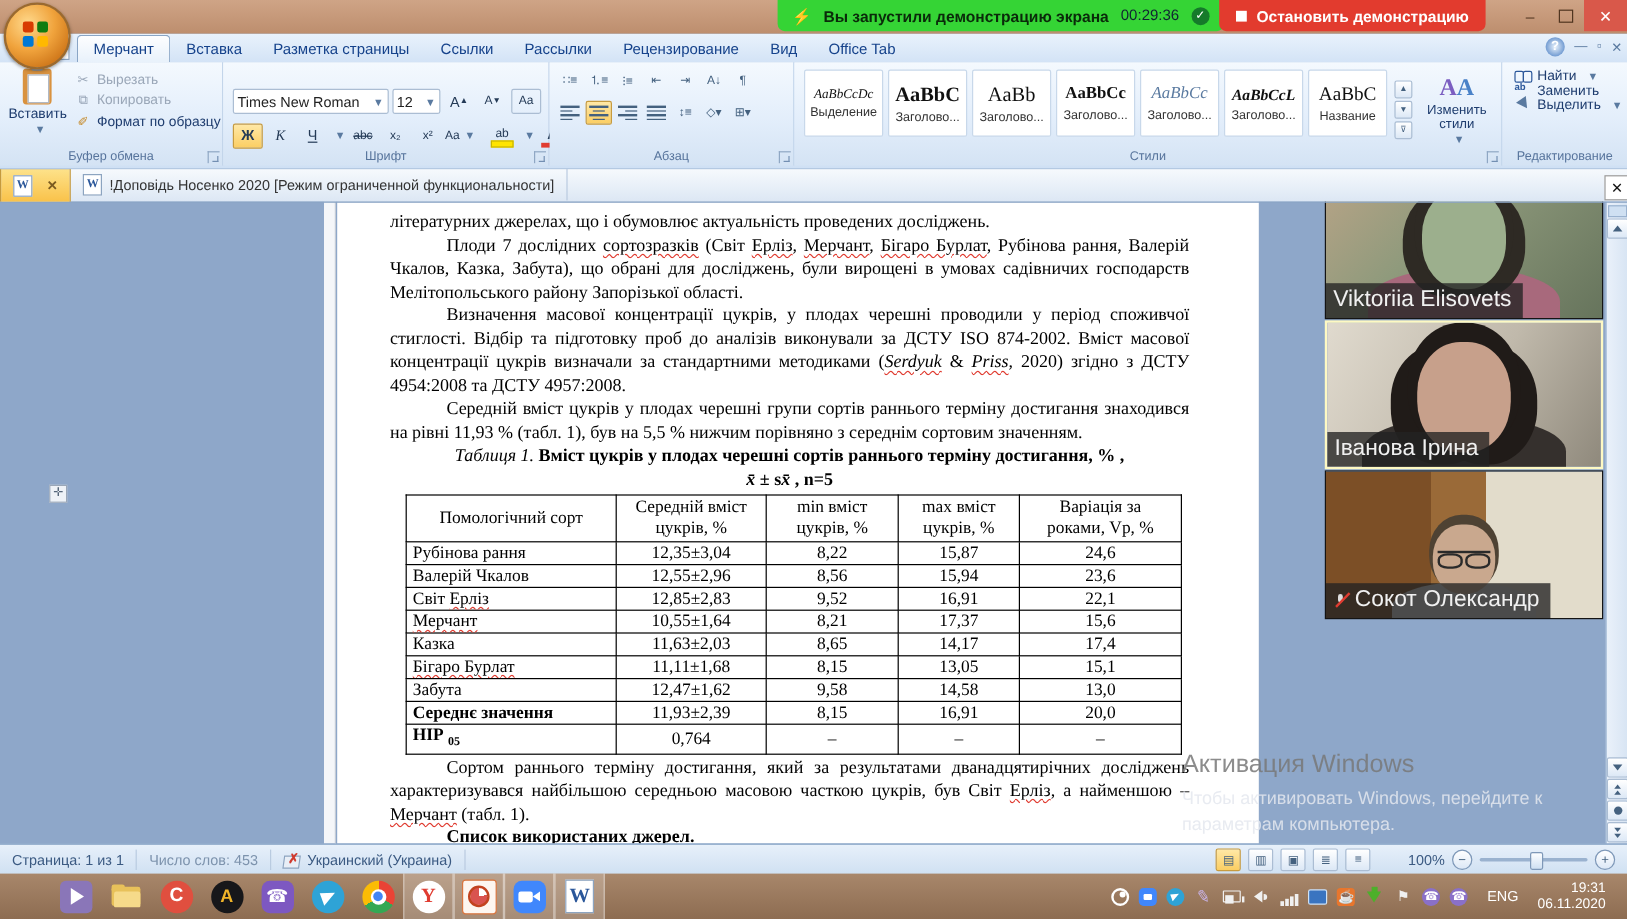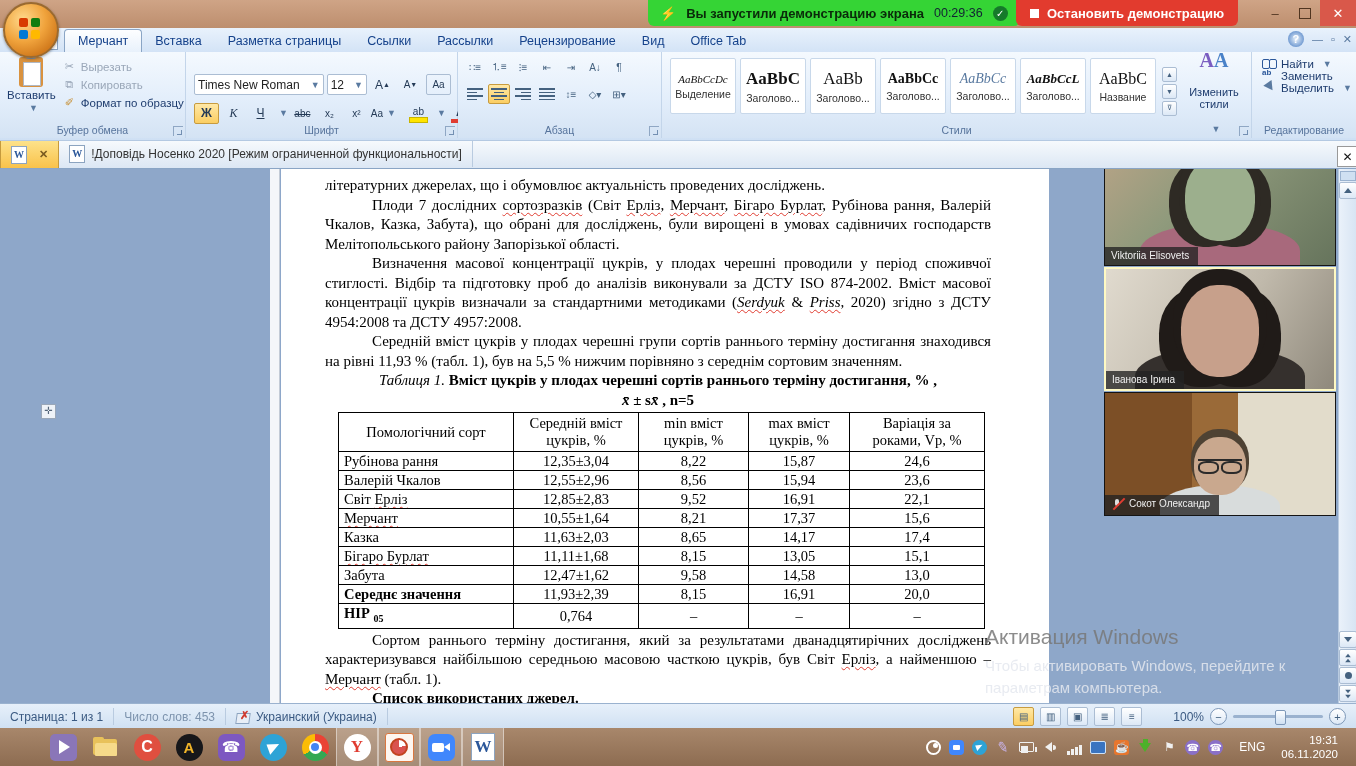--- a/index.html
+++ b/index.html
@@ -104,21 +104,21 @@
   .sv1 .sprev{font-style:italic;font-size:11px}
   .sv2 .sprev{font-weight:bold;font-size:17px}
   .sv3 .sprev{font-size:17px}
   .sv4 .sprev{font-weight:bold;font-size:14px}
   .sv5 .sprev{font-style:italic;font-size:14px;color:#5a7aa0}
   .sv6 .sprev{font-weight:bold;font-style:italic;font-size:13px}
   .sv7 .sprev{font-size:16px}
   .scol{display:flex;flex-direction:column;gap:2px;justify-content:center;padding:0 2px}
   .sarr{width:13px;height:13px;border:1px solid #abbdd3;border-radius:2px;background:linear-gradient(#fff,#dce8f6);
         color:#44617f;font-size:7px;display:flex;align-items:center;justify-content:center}
-  .chst{width:62px;display:flex;flex-direction:column;align-items:center;justify-content:center;gap:14px;color:#1e3c6e;font-size:11px;text-align:center}
+  .chst{width:62px;display:flex;flex-direction:column;align-items:center;justify-content:center;gap:1px;color:#1e3c6e;font-size:11px;text-align:center}
   .chst .aa{font-family:"Liberation Serif",serif;font-size:20px;font-weight:bold}
   .chst .aa .a1{color:#7b5ec1}.chst .aa .a2{color:#4a82c8}
   
   .g-edit{flex:1;padding:6px 4px 14px 10px;display:flex;flex-direction:column;gap:4px}
   .erow{display:flex;align-items:center;gap:5px;color:#1e3c6e;font-size:11.5px}
   .eico{width:14px;height:12px;position:relative}
   .eico.find:before{content:"";position:absolute;left:0;top:1px;width:6px;height:8px;border:1.5px solid #2b579a;border-radius:2px}
   .eico.find:after{content:"";position:absolute;left:7px;top:1px;width:6px;height:8px;border:1.5px solid #2b579a;border-radius:2px}
   .eico.repl{font-size:8px;color:#2b579a;font-weight:bold;line-height:6px}
   .eico.sel:before{content:"";position:absolute;left:3px;top:0;border-left:5px solid transparent;border-right:5px solid transparent;border-top:9px solid #5a7aa0;transform:rotate(-35deg)}
@@ -189,22 +189,22 @@
   .t3 .torso{bottom:-12px;width:120px;height:42px;background:#d8dcdc}
   .t3 .glasses{position:absolute;left:50%;top:66px;transform:translateX(-50%);width:44px;height:10px;
                border-top:2px solid #2a2a2a;display:flex;justify-content:space-between}
   .t3 .glasses i{width:17px;height:9px;border:2px solid #2a2a2a;border-radius:40%}
   .t4 .head{top:30px;width:64px;height:74px;background:#cdb39b;box-shadow:0 -5px 0 3px #6b5a42}
   .t4 .torso{bottom:-12px;width:150px;height:46px;background:#cfd6d2}
   .t4 .hp{position:absolute;left:50%;top:20px;transform:translateX(-50%);width:86px;height:58px;
           border:9px solid #1f1f1f;border-bottom:none;border-radius:48px 48px 0 0}
   .t4 .hp:before,.t4 .hp:after{content:"";position:absolute;top:34px;width:16px;height:26px;background:#1f1f1f;border-radius:5px}
   .t4 .hp:before{left:-13px}.t4 .hp:after{right:-13px}
-  .nbadge{position:absolute;left:0;bottom:0;background:rgba(35,35,35,.78);color:#f0f0f0;font-size:10px;
-          padding:3px 9px 4px 6px;display:flex;gap:5px;max-width:92%;white-space:nowrap}
+  .nbadge{position:absolute;left:0;bottom:0;background:rgba(35,35,35,.78);color:#f0f0f0;font-size:19px;
+          padding:3px 9px 4px 6px;display:flex;align-items:center;gap:5px;max-width:92%;white-space:nowrap}
   .micmute{width:13px;height:13px;position:relative;flex:0 0 auto}
   .micmute:before{content:"";position:absolute;left:4px;top:1px;width:4px;height:7px;background:#ddd;border-radius:2px}
   .micmute:after{content:"";position:absolute;left:0;top:5px;width:16px;height:2px;background:#e03c31;transform:rotate(-45deg)}
   
   .statusbar{position:absolute;left:0;top:703px;width:100%;height:25px;
              background:linear-gradient(#e7f0fa,#cfe0f2);border-top:1px solid #9ab2cf;z-index:18;
              display:flex;align-items:center;color:#3b5a82;font-size:12px}
   .stitem{padding:0 10px;border-right:1px solid #b9cbe0;height:17px;display:flex;align-items:center;gap:6px}
   .dim{color:#7d93ad}
   .bookx{width:14px;height:12px;position:relative}

